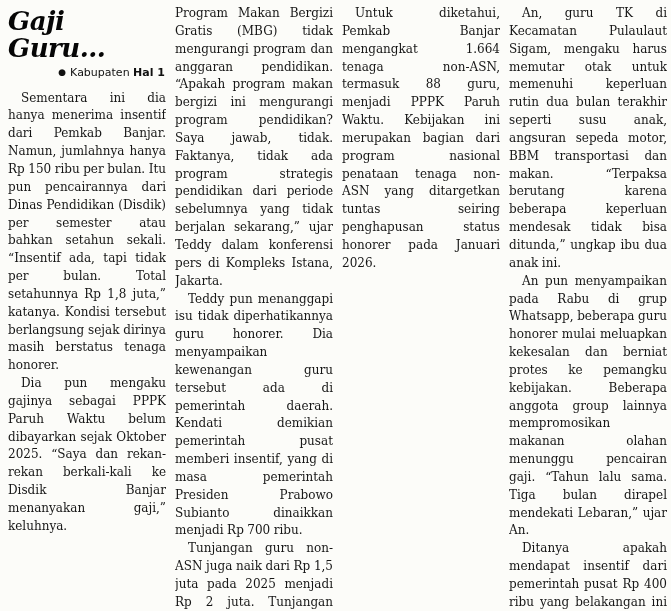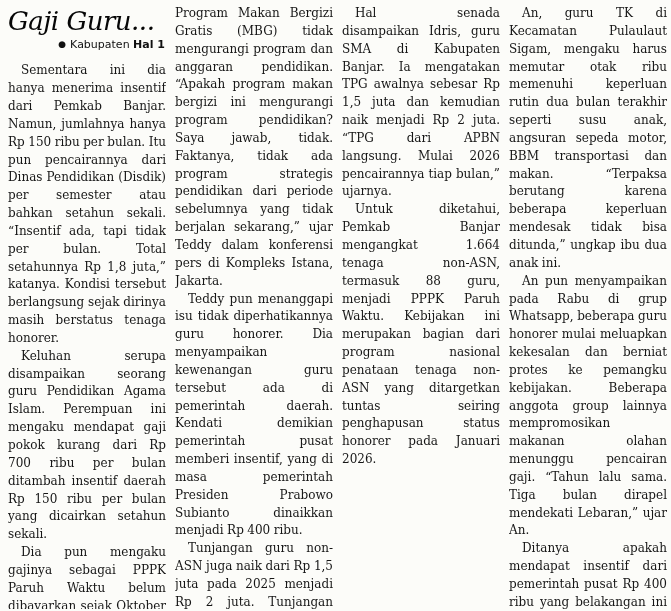--- a/index.html
+++ b/index.html
@@ -20,21 +20,21 @@
     overflow: hidden;
   }
   .col {
     flex: 0 0 158px;
     width: 158px;
     overflow: hidden;
   }
   .headline {
     font-family: "DejaVu Serif", "Liberation Serif", serif;
     font-style: italic;
-    font-weight: normal;
+    font-weight: bold;
     font-size: 26px;
     line-height: 1.05;
     letter-spacing: -0.5px;
     margin: 3px 0 3px 0;
     color: #060606;
   }
   .continuation {
     text-align: right;
     font-family: "DejaVu Sans", "Liberation Sans", sans-serif;
     font-size: 11px;
@@ -70,41 +70,39 @@
 
 <div class="page">
 
   <div class="col">
     <h1 class="headline">Gaji Guru...</h1>
     <div class="continuation">
       <span class="bullet">●</span><span>Kabupaten</span>&nbsp;<b>Hal 1</b>
     </div>
     <div class="col-body">
         <p class="para">Sementara ini dia hanya menerima insentif dari Pemkab Banjar. Namun, jumlahnya hanya Rp 150 ribu per bulan. Itu pun pencairannya dari Dinas Pendidikan (Disdik) per semester atau bahkan setahun sekali. “Insentif ada, tapi tidak per bulan. Total setahunnya Rp 1,8 juta,” katanya. Kondisi tersebut berlangsung sejak dirinya masih berstatus tenaga honorer.</p>
-        <p class="para">Keluhan serupa disampaikan seorang guru Pendidikan Agama Islam. Perempuan ini mengaku mendapat gaji pokok kurang dari Rp 700 ribu per bulan ditambah insentif daerah Rp 150 ribu per bulan yang dicairkan setahun sekali.</p>
         <p class="para">Dia pun mengaku gajinya sebagai PPPK Paruh Waktu belum dibayarkan sejak Oktober 2025. “Saya dan rekan-rekan berkali-kali ke Disdik Banjar menanyakan gaji,” keluhnya.</p>
       </div>
   </div>
 
   <div class="col">
     <div class="col-body">
         <p class="para no-indent">Program Makan Bergizi Gratis (MBG) tidak mengurangi program dan anggaran pendidikan. “Apakah program makan bergizi ini mengurangi program pendidikan? Saya jawab, tidak. Faktanya, tidak ada program strategis pendidikan dari periode sebelumnya yang tidak berjalan sekarang,” ujar Teddy dalam konferensi pers di Kompleks Istana, Jakarta.</p>
-        <p class="para">Teddy pun menanggapi isu tidak diperhatikannya guru honorer. Dia menyampaikan kewenangan guru tersebut ada di pemerintah daerah. Kendati demikian pemerintah pusat memberi insentif, yang di masa pemerintah Presiden Prabowo Subianto dinaikkan menjadi Rp 400 ribu.</p>
+        <p class="para">Teddy pun menanggapi isu tidak diperhatikannya guru honorer. Dia menyampaikan kewenangan guru tersebut ada di pemerintah daerah. Kendati demikian pemerintah pusat memberi insentif, yang di masa pemerintah Presiden Prabowo Subianto dinaikkan menjadi Rp 700 ribu.</p>
         <p class="para">Tunjangan guru non-ASN juga naik dari Rp 1,5 juta pada 2025 menjadi Rp 2 juta. Tunjangan diberikan melalui anggara Transfer ke Daerah (TKD).</p>
       </div>
   </div>
 
   <div class="col">
     <div class="col-body">
-        <p class="para">Hal senada disampaikan Idris, guru SMA di Kabupaten Banjar. Ia mengatakan TPG awalnya sebesar Rp 1,5 juta dan kemudian naik menjadi Rp 2 juta. “TPG dari APBN langsung. Mulai 2026 pencairannya tiap bulan,” ujarnya.</p>
         <p class="para">Untuk diketahui, Pemkab Banjar mengangkat 1.664 tenaga non-ASN, termasuk 88 guru, menjadi PPPK Paruh Waktu. Kebijakan ini merupakan bagian dari program nasional penataan tenaga non-ASN yang ditargetkan tuntas seiring penghapusan status honorer pada Januari 2026.</p>
       </div>
   </div>
 
   <div class="col">
     <div class="col-body">
-        <p class="para">An, guru TK di Kecamatan Pulaulaut Sigam, mengaku harus memutar otak ribu memenuhi keperluan rutin dua bulan terakhir seperti susu anak, angsuran sepeda motor, BBM transportasi dan makan. “Terpaksa berutang karena beberapa keperluan mendesak tidak bisa ditunda,” ungkap ibu dua anak ini.</p>
+        <p class="para">An, guru TK di Kecamatan Pulaulaut Sigam, mengaku harus memutar otak untuk memenuhi keperluan rutin dua bulan terakhir seperti susu anak, angsuran sepeda motor, BBM transportasi dan makan. “Terpaksa berutang karena beberapa keperluan mendesak tidak bisa ditunda,” ungkap ibu dua anak ini.</p>
         <p class="para">An pun menyampaikan pada Rabu di grup Whatsapp, beberapa guru honorer mulai meluapkan kekesalan dan berniat protes ke pemangku kebijakan. Beberapa anggota group lainnya mempromosikan makanan olahan menunggu pencairan gaji. “Tahun lalu sama. Tiga bulan dirapel mendekati Lebaran,” ujar An.</p>
         <p class="para">Ditanya apakah mendapat insentif dari pemerintah pusat Rp 400 ribu yang belakangan ini ramai diperbincangkan, An menyatakan tak pernah. “Saya hanya menerima gaji insenda Rp 2 juta. Tidak ada insentif lain,” ujar guru yang sudah mengajar tiga tahun ini.</p>
       </div>
   </div>
 
 </div>
 
 </body></html>

